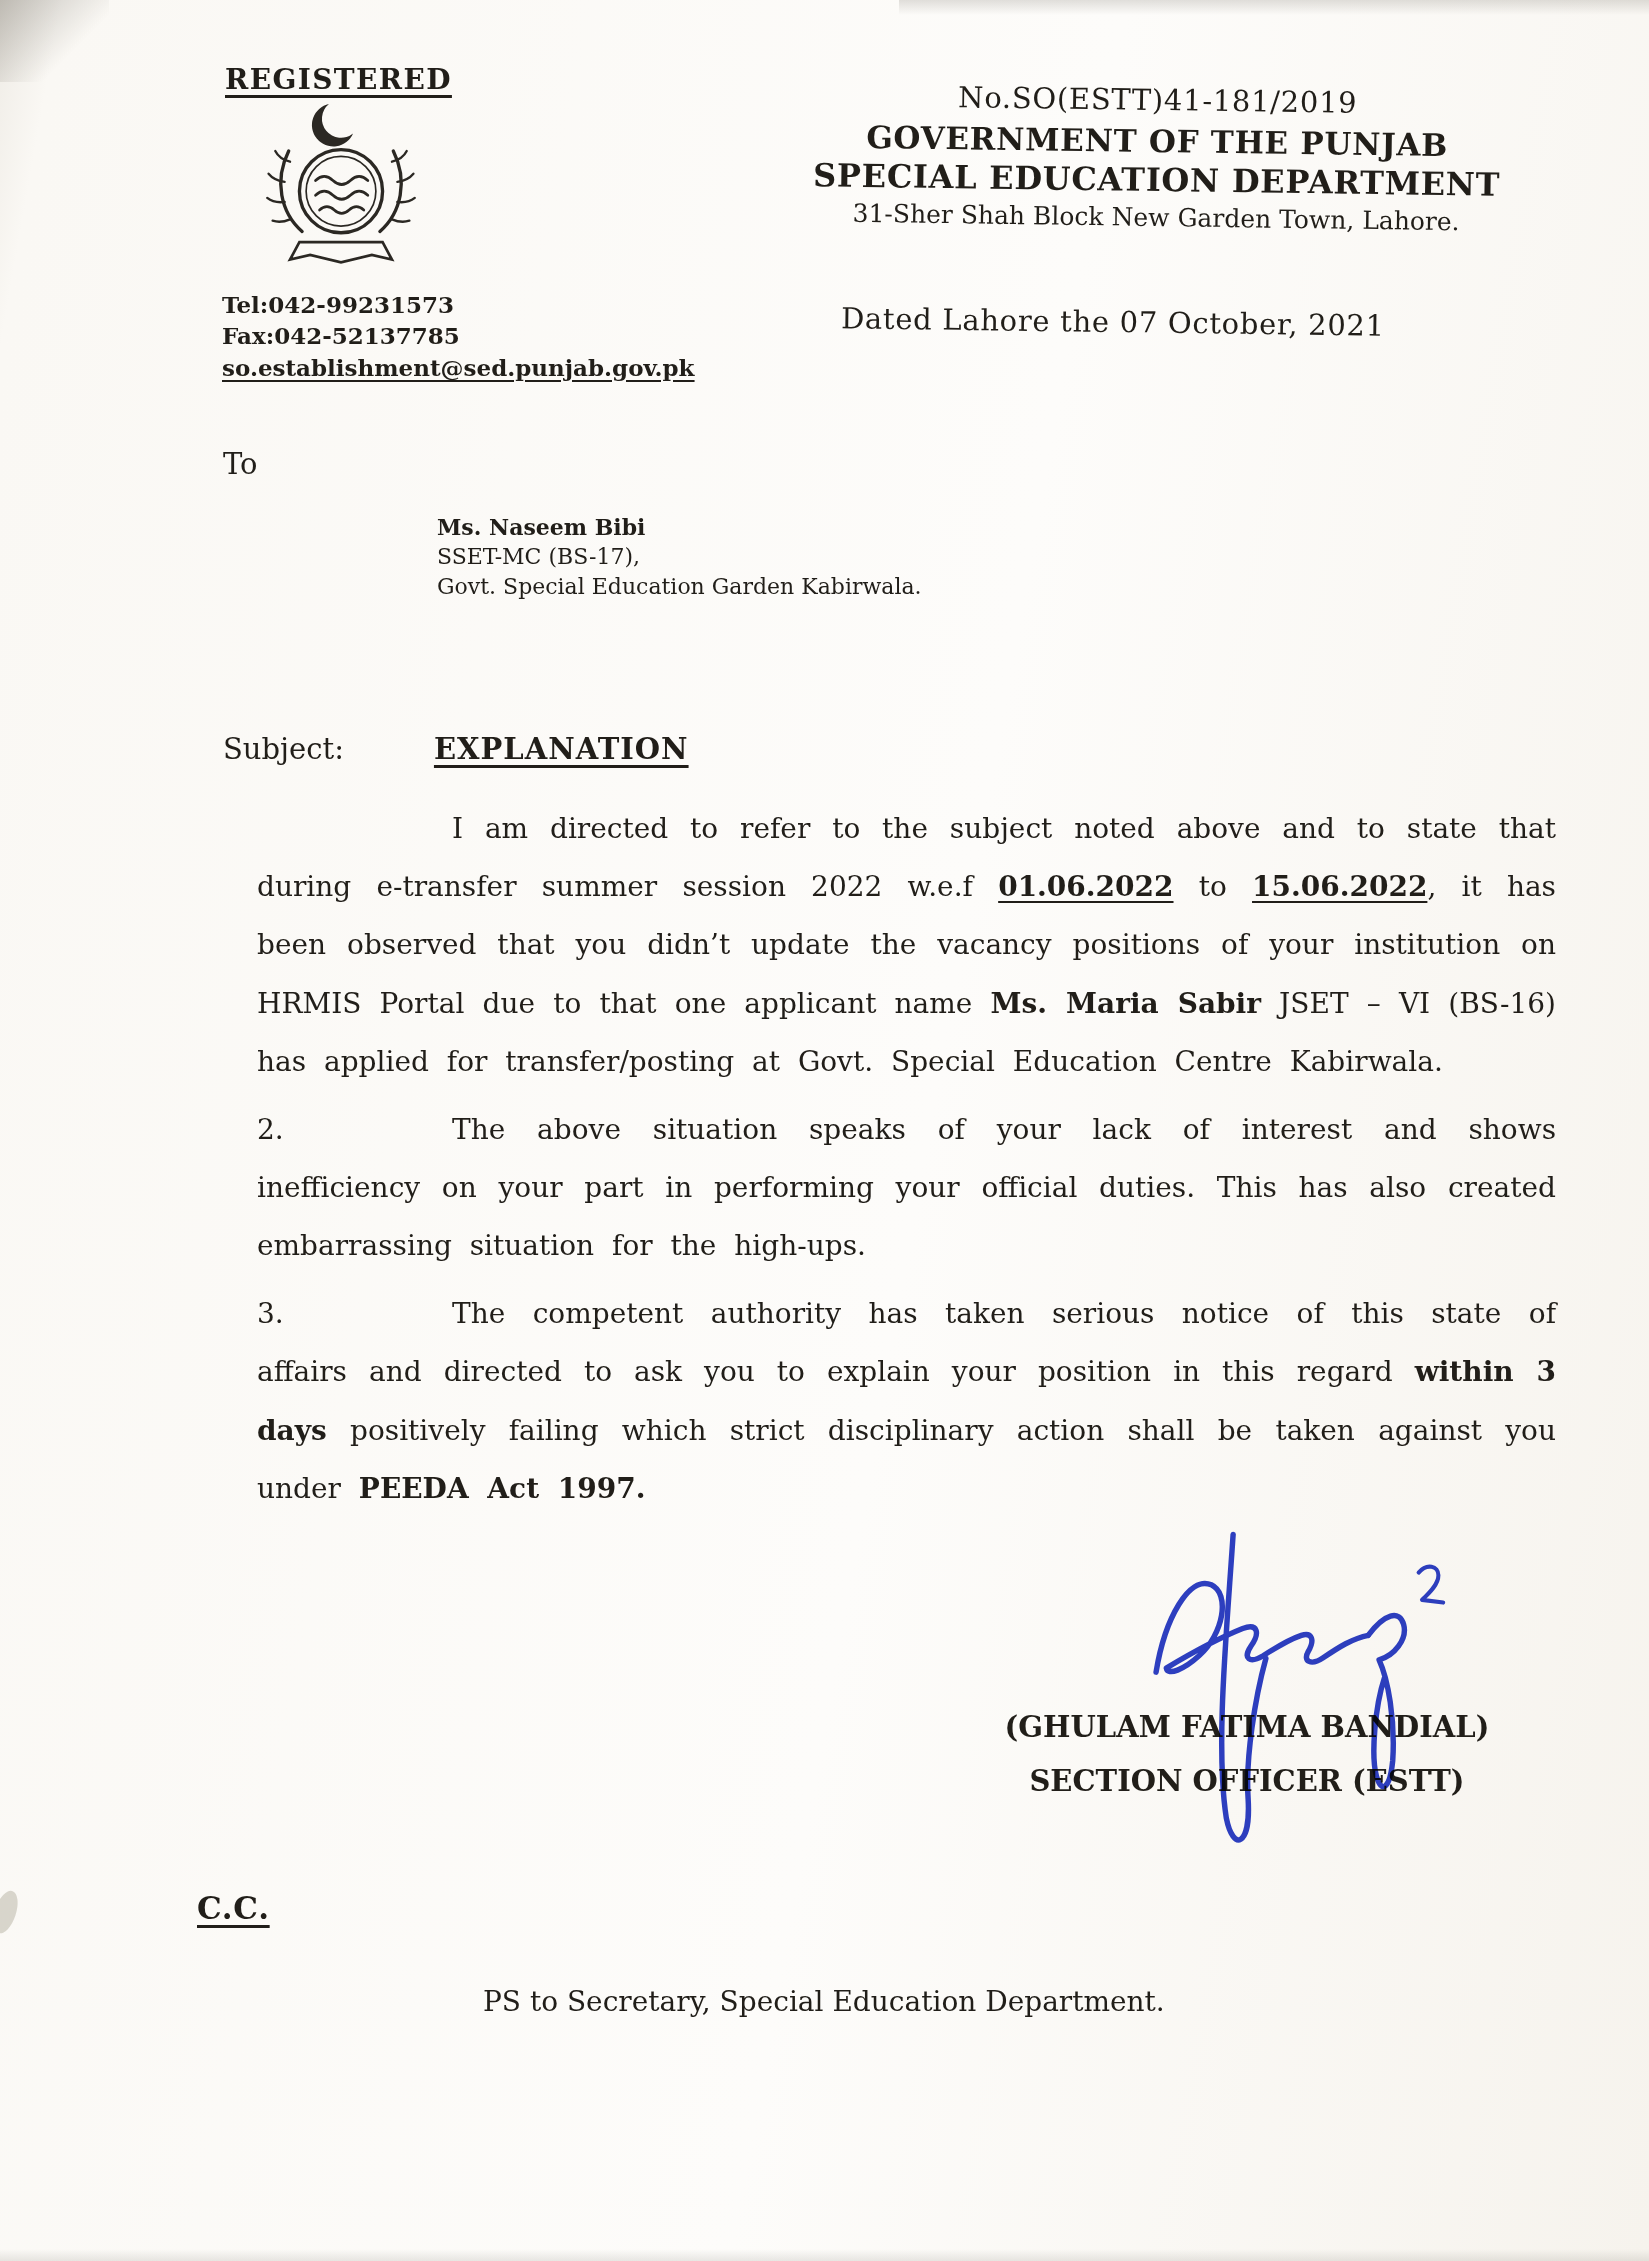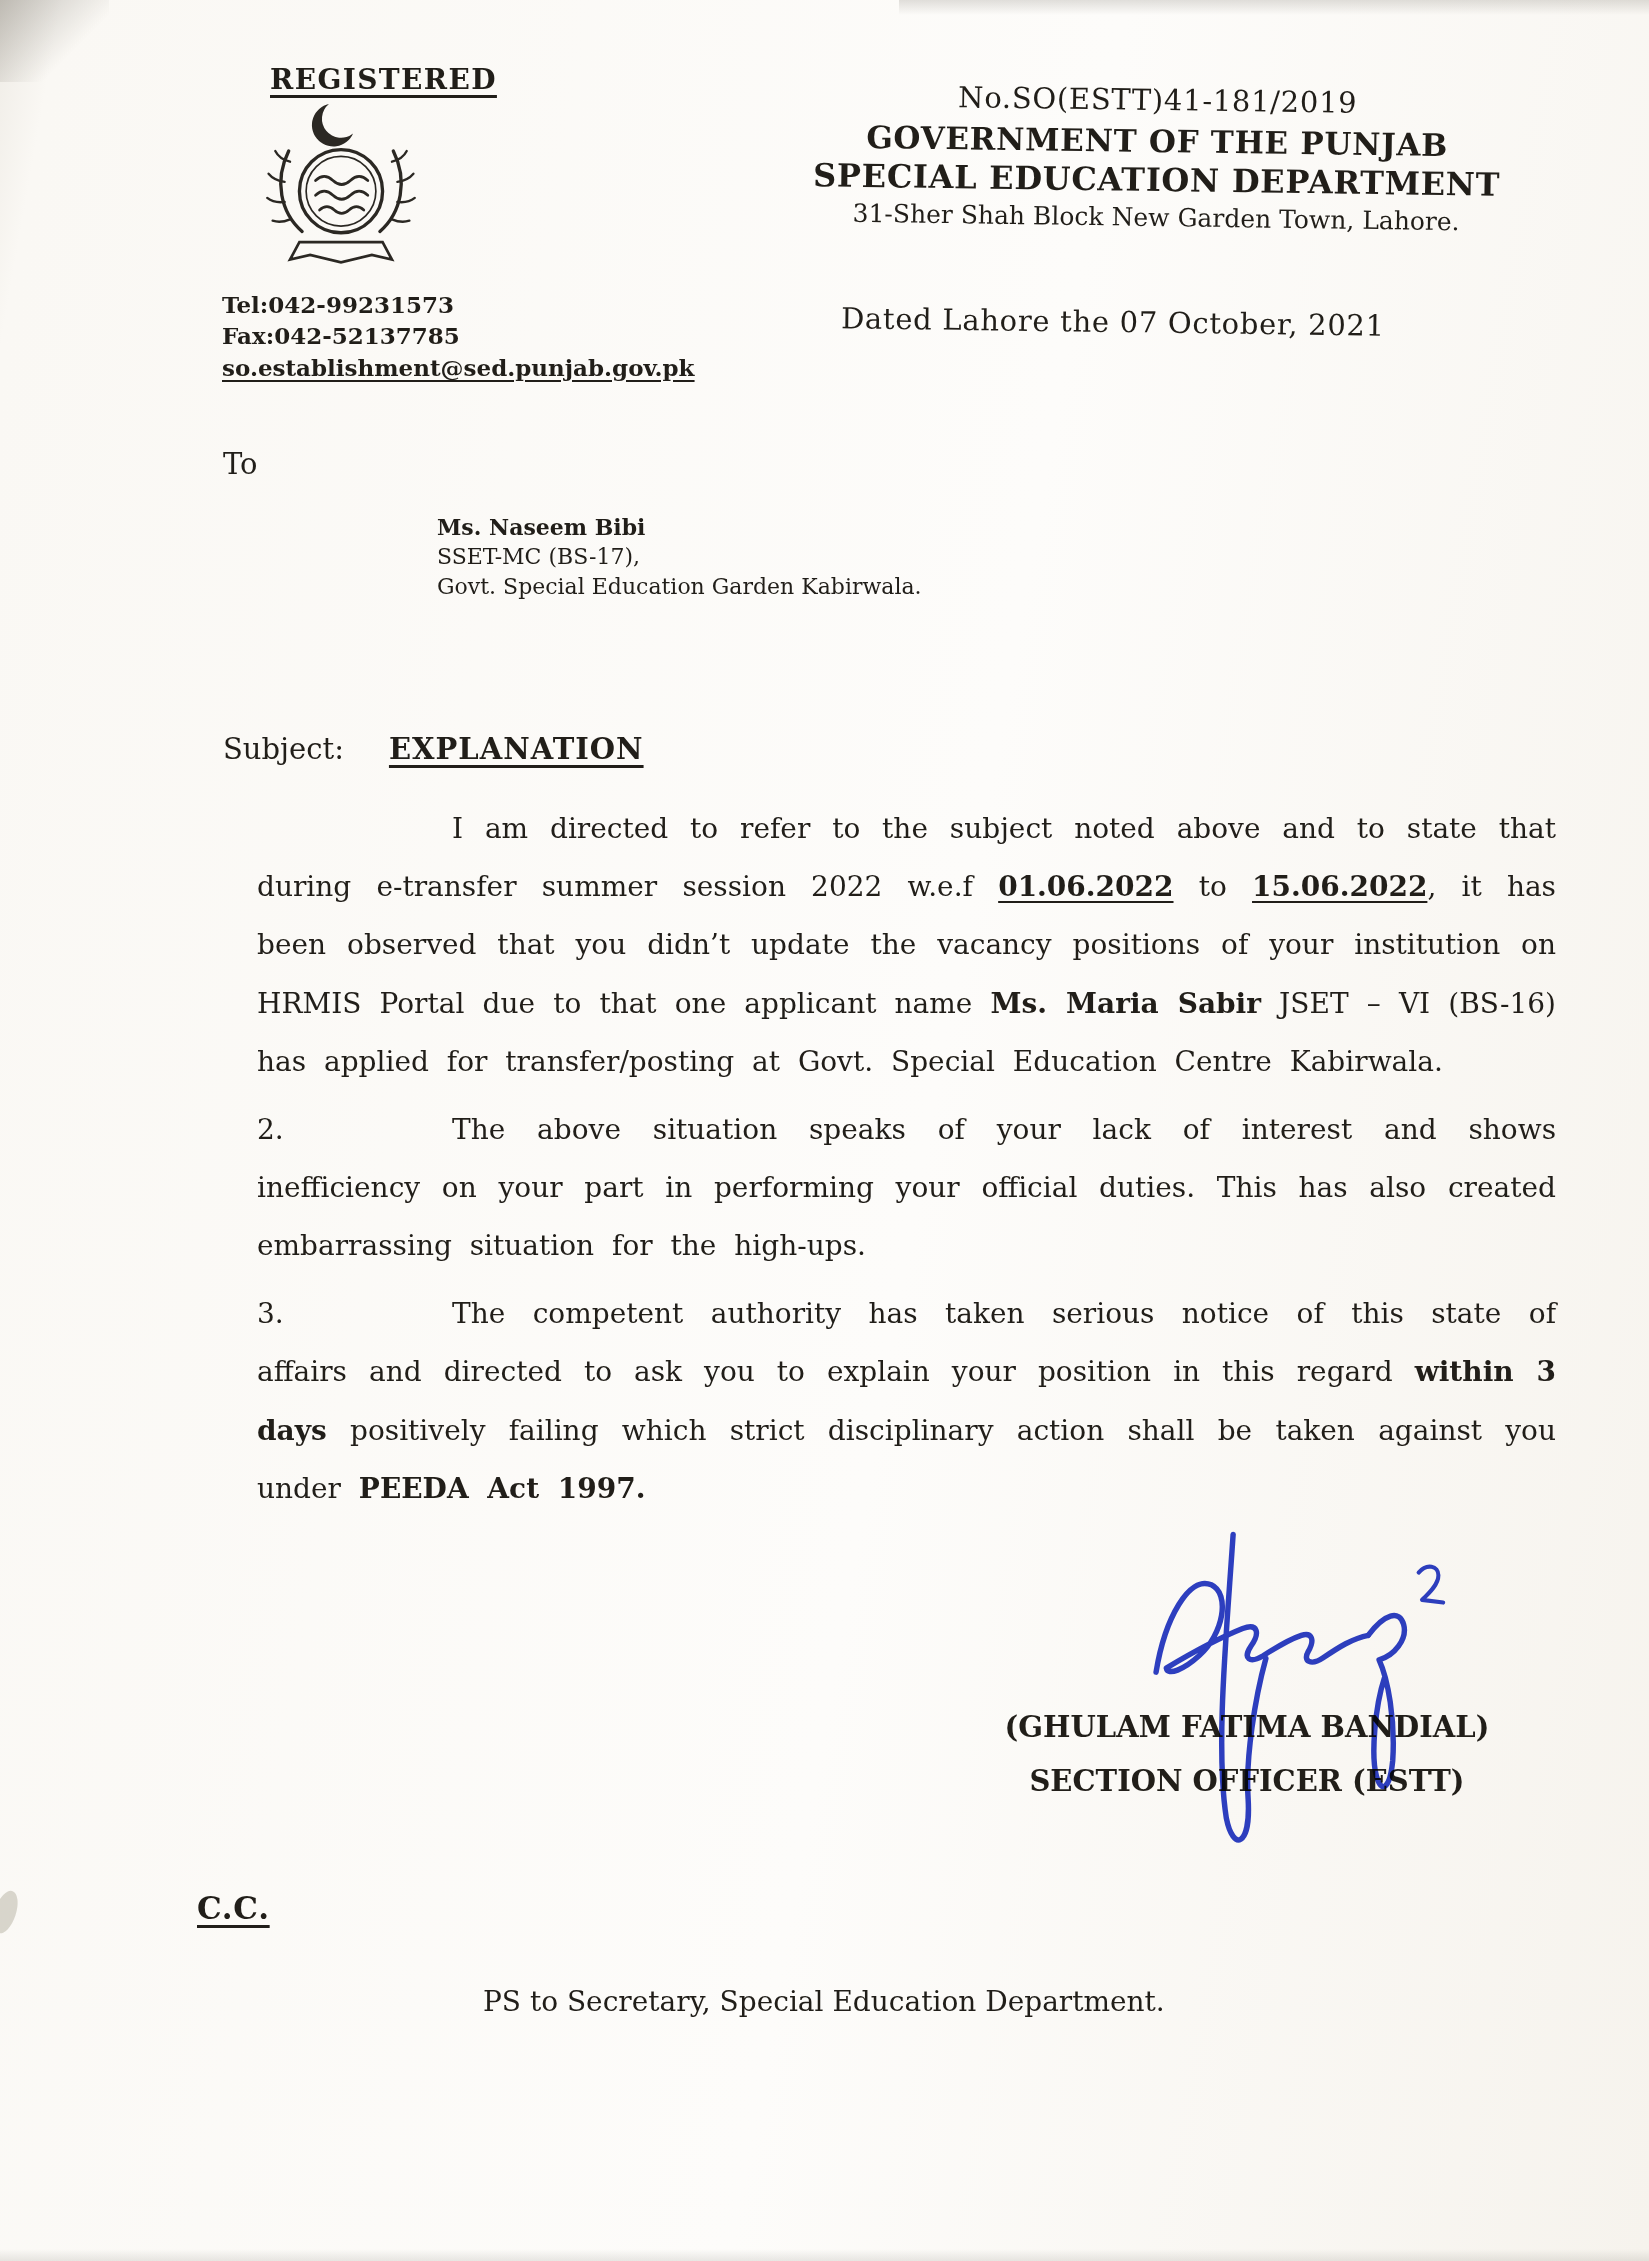--- a/index.html
+++ b/index.html
@@ -20,21 +20,21 @@
   .top-edge-shade { position:absolute; right:0; top:0; width:751px; height:15px;
     background:linear-gradient(to bottom,rgba(120,115,105,.22),transparent); }
   .left-smudge { position:absolute; left:-5.5px; top:1890px; width:20.5px; height:44px;
     background:#98927f; opacity:.35; border-radius:50%; transform:rotate(18deg); }
   .bottom-edge-shade { position:absolute; left:0; bottom:0; width:100%; height:12.3px;
     background:linear-gradient(to top,rgba(120,115,105,.16),transparent); }
 
   .registered {
     position:absolute; left:225px; top:63px;
     font-size:28px; font-weight:bold; letter-spacing:1.4px;
-    text-decoration:underline; text-decoration-thickness:2.7px; text-underline-offset:5.5px;margin-left:45px;
+    text-decoration:underline; text-decoration-thickness:2.7px; text-underline-offset:5.5px;
   }
   .emblem { position:absolute; left:240px; top:100px; }
 
   .contact { position:absolute; left:222px; top:289px; font-size:23px; font-weight:bold; line-height:1.36; }
   .contact .email { text-decoration:underline; text-decoration-thickness:2px; text-underline-offset:4.1px; }
 
   .header-right {
     position:absolute; left:785px; top:83px; width:744px;
     text-align:center; transform:rotate(0.8deg);
   }
@@ -44,21 +44,21 @@
   .addr  { font-size:25px; margin-top:4.1px; }
 
   .dated { position:absolute; left:841px; top:305px; font-size:29px; transform:rotate(0.8deg); letter-spacing:0.7px; }
 
   .to { position:absolute; left:223px; top:447px; font-size:29px; }
   .recipient { position:absolute; left:437px; top:513px; font-size:22px; line-height:1.33; }
   .recipient .r-name { font-weight:bold; }
 
   .subject-row { position:absolute; left:223px; top:732px; font-size:29px; }
   .subject-title {
-    margin-left:45px; font-weight:bold; letter-spacing:1px;
+    margin-left:90px; font-weight:bold; letter-spacing:1px;
     text-decoration:underline; text-decoration-thickness:2.7px; text-underline-offset:6.1px;
   }
 
   .letter-body { position:absolute; left:217px; top:800px; width:1299px; font-size:28px;margin-left:40px; }
   .para {
     position:relative; text-align:justify; text-indent:195px;
     line-height:2.08; word-spacing:9px; margin-bottom:9.6px;
   }
   .para-num { position:absolute; left:0; top:0; text-indent:0; }
   .para .b { font-weight:bold; }

